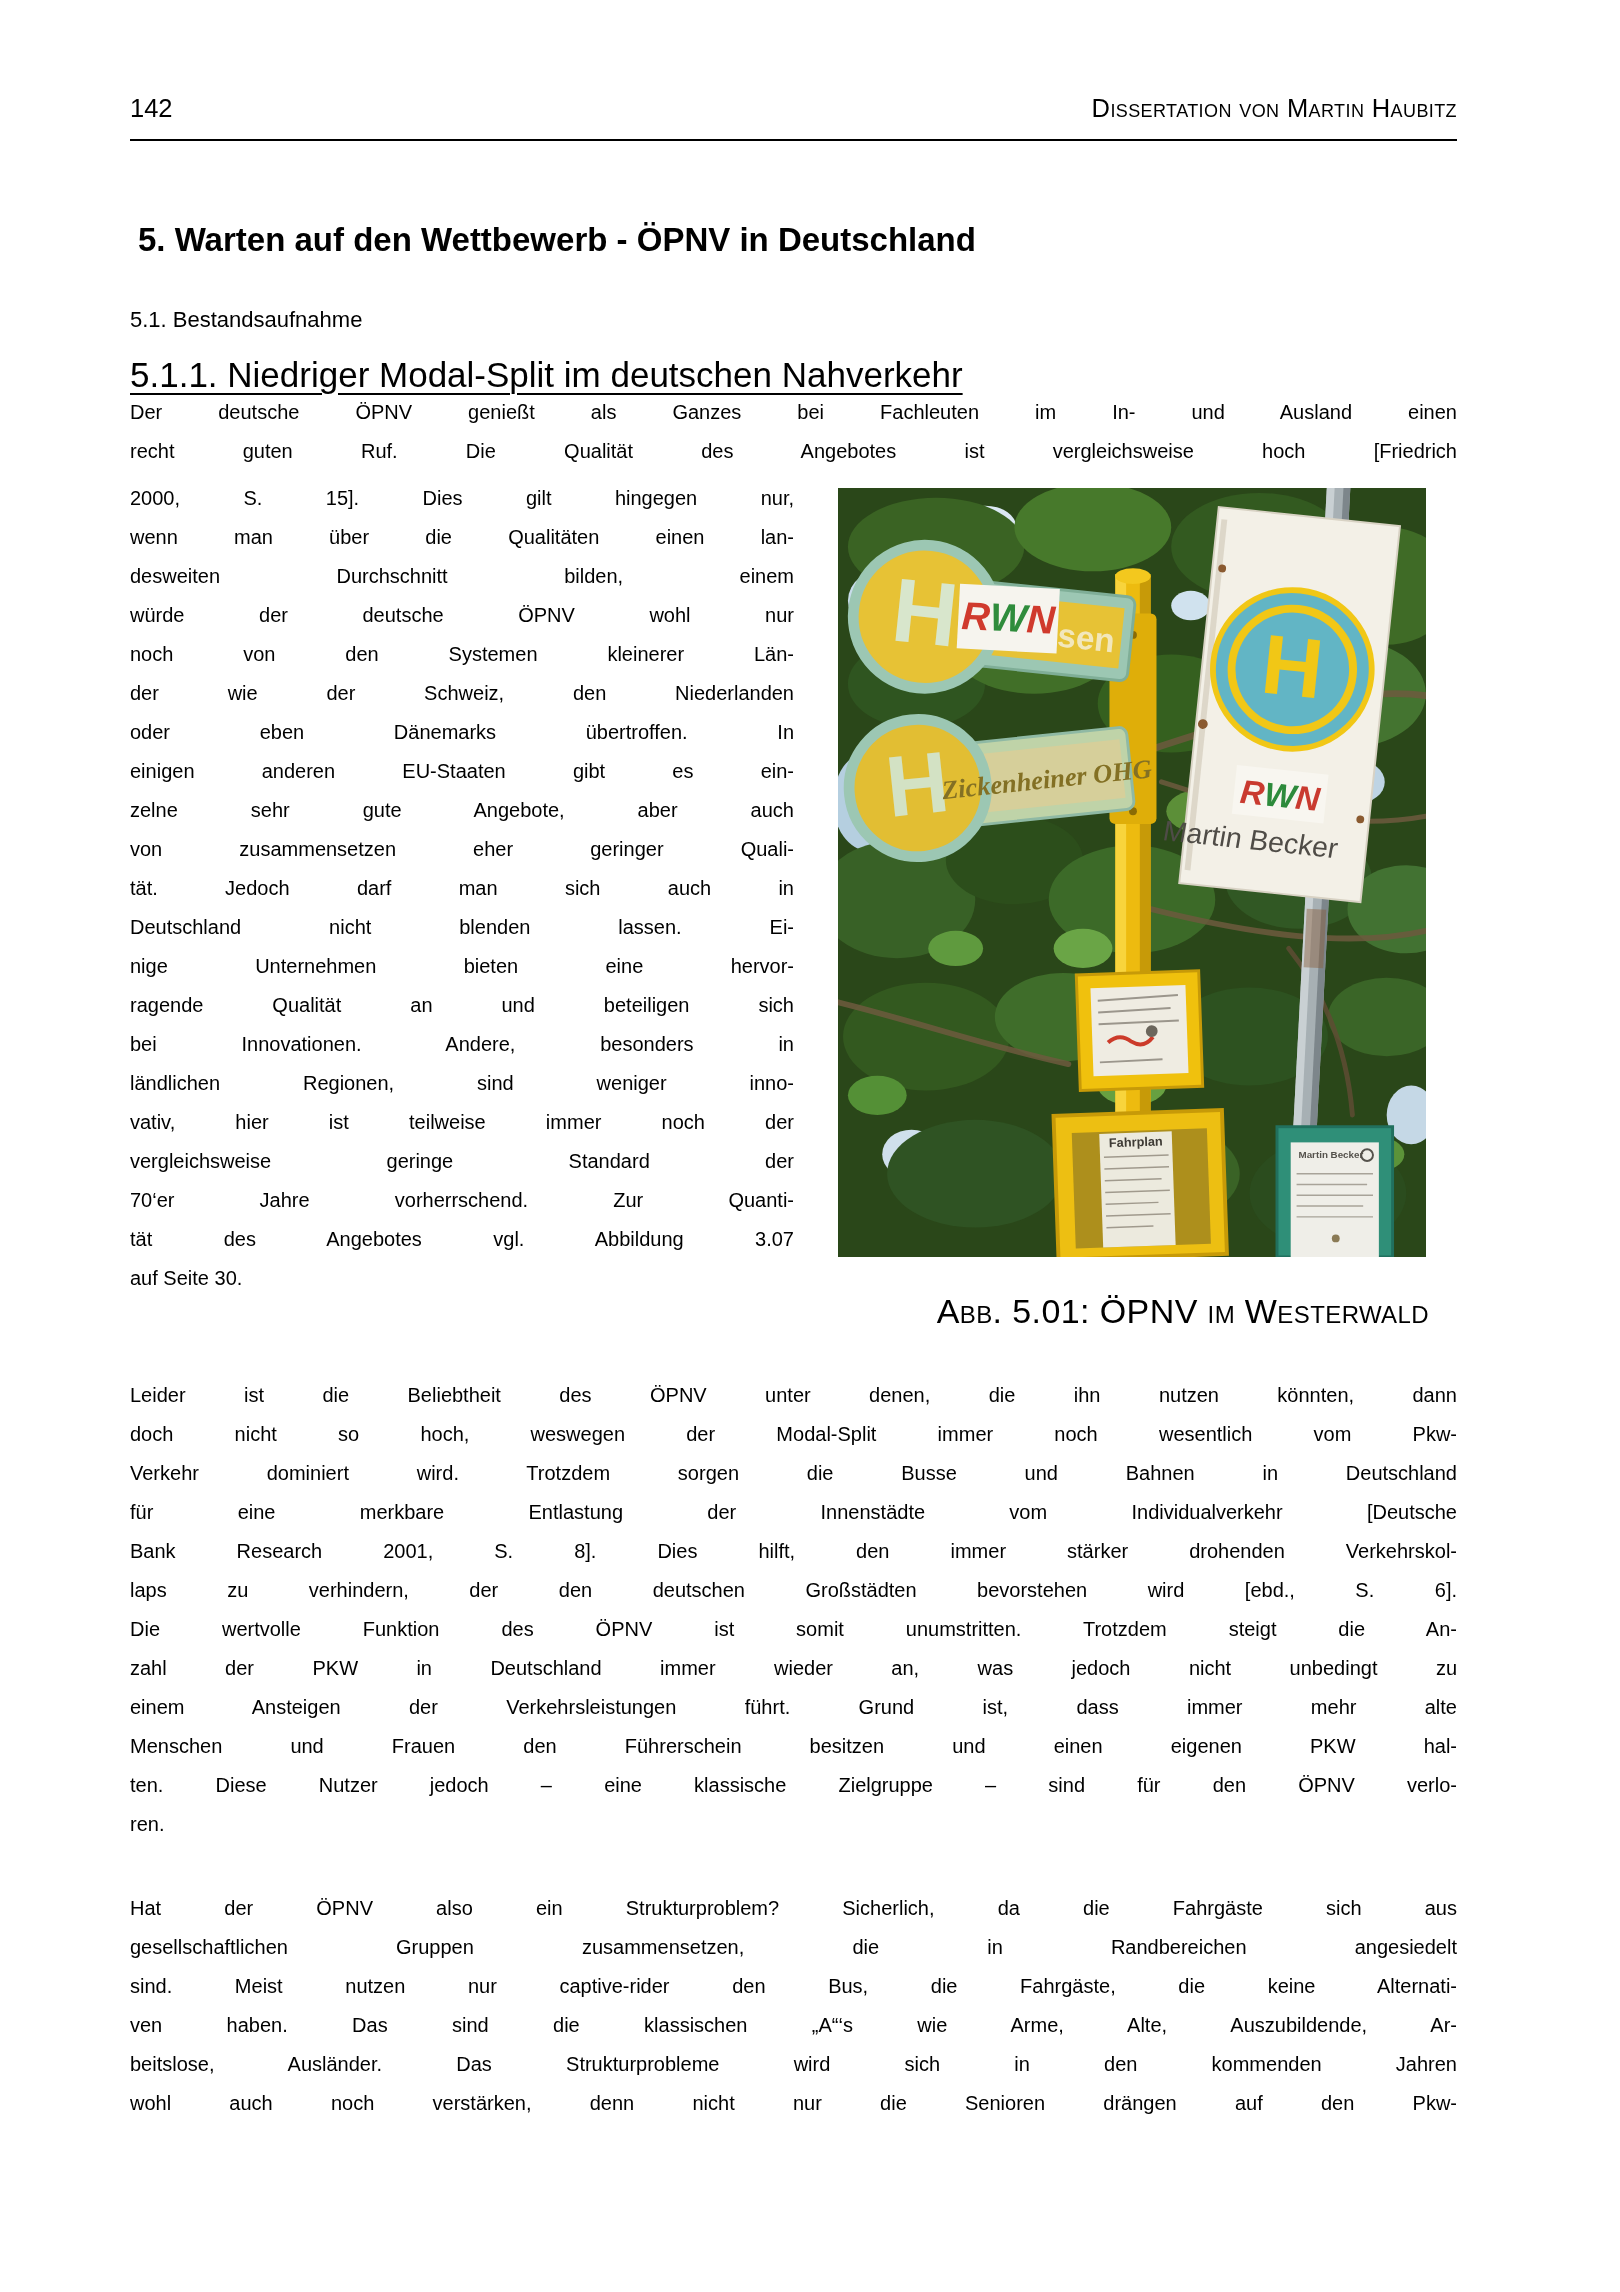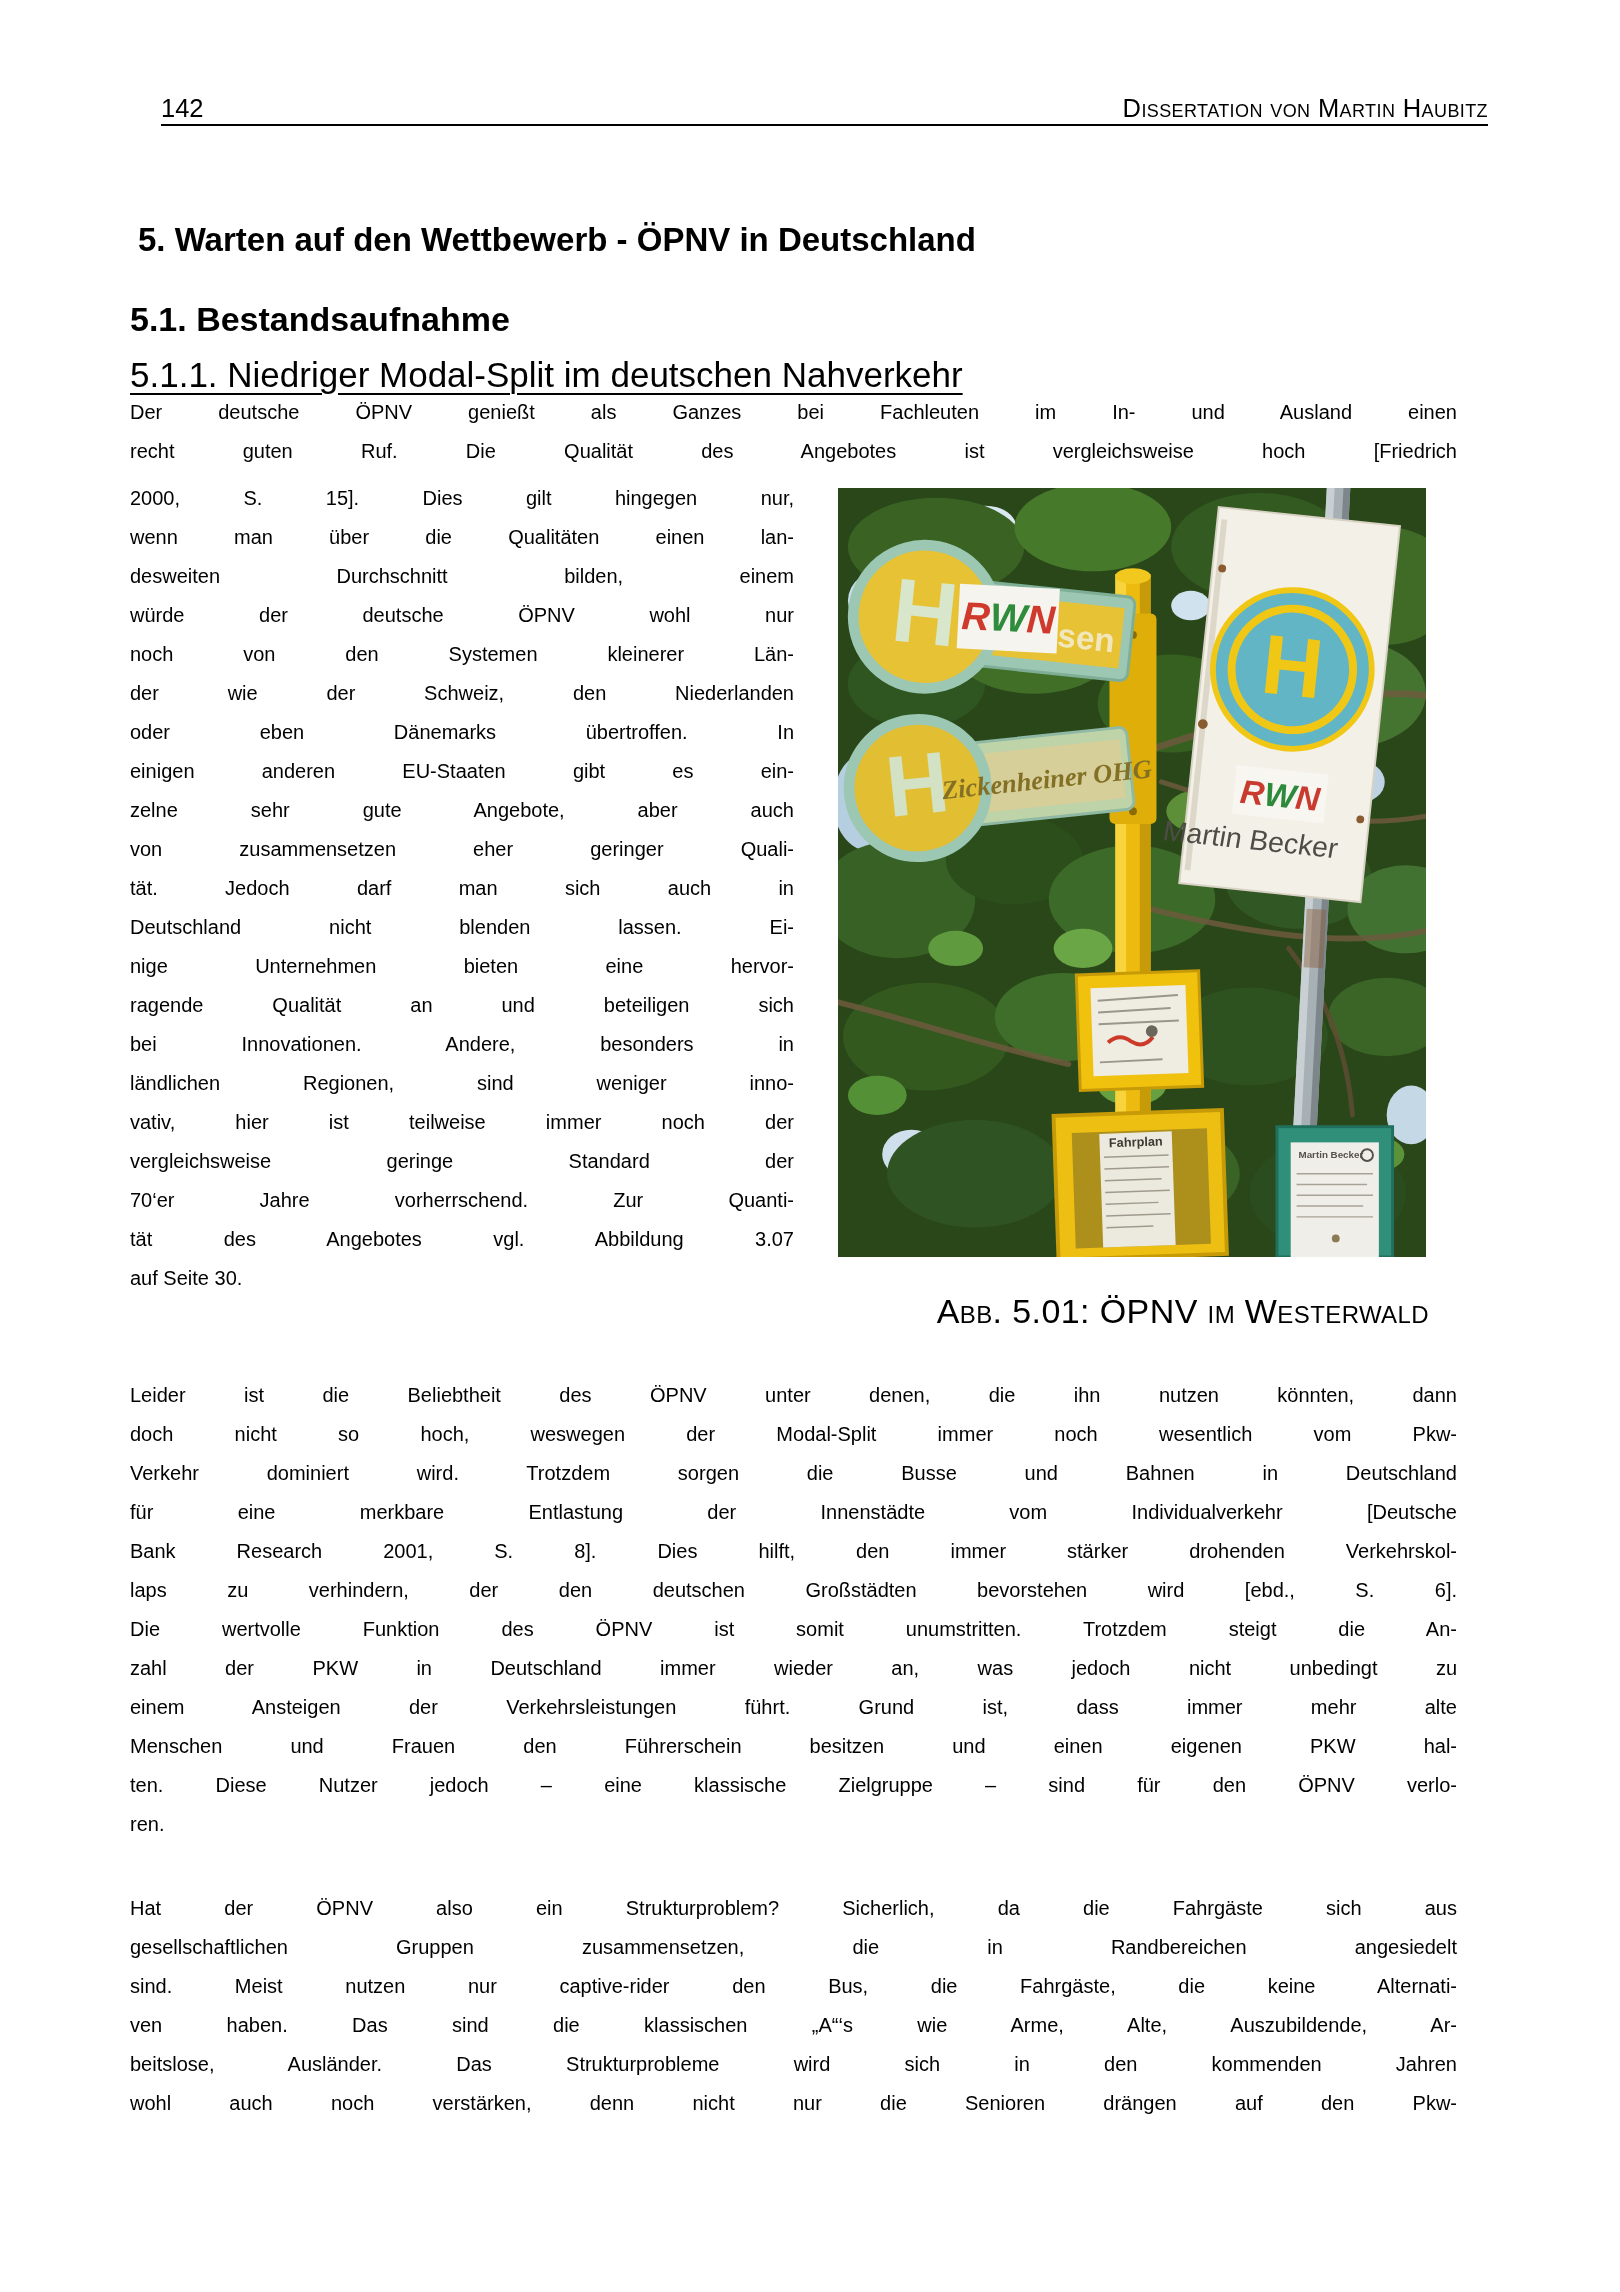--- a/index.html
+++ b/index.html
@@ -8,27 +8,27 @@
     font-family:"Liberation Sans",sans-serif;color:#000;
     -webkit-font-smoothing:antialiased;
   }
   .abs{position:absolute;}
 
   
   .pagehead{
     left:130px;top:94px;width:1327px;
     display:flex;justify-content:space-between;align-items:flex-end;
     font-size:25.5px;line-height:29px;
-    border-bottom:2.9px solid #000;padding-bottom:1px;margin-left:31px;
+    border-bottom:2.9px solid #000;padding-bottom:16px;
   }
   .pagehead .running{font-variant:small-caps;letter-spacing:0.4px;}
 
   
   .h1{left:138px;top:218px;width:1327px;font-size:33px;line-height:43px;font-weight:bold;}
-  .h2{left:130px;top:302px;width:1327px;font-size:34px;line-height:35px;font-weight:bold;}
+  .h2{left:130px;top:302px;width:1327px;font-size:22px;line-height:35px;font-weight:normal;}
   .h3{left:130px;top:357px;width:1327px;font-size:35px;line-height:35px;}
   .h3 .u{text-decoration:underline;text-decoration-thickness:2px;text-underline-offset:5.9px;}
 
   
   .bodytext{font-size:20px;line-height:39px;}
   .jlines .jline{text-align:justify;text-align-last:justify;white-space:normal;}
   .jlines .jline.left{text-align-last:left;}
 
   .para1{left:130px;top:393px;width:1327px;}
   .wrapcol{left:130px;top:479px;width:664px;}

